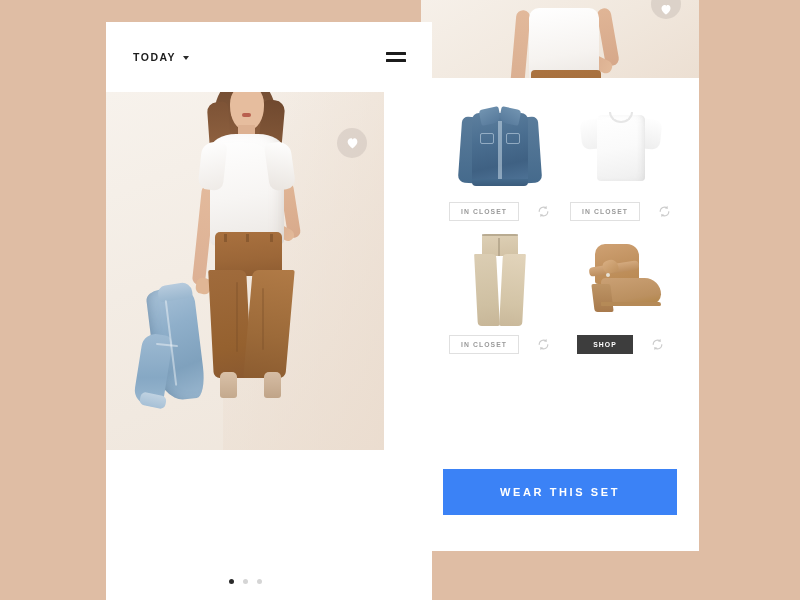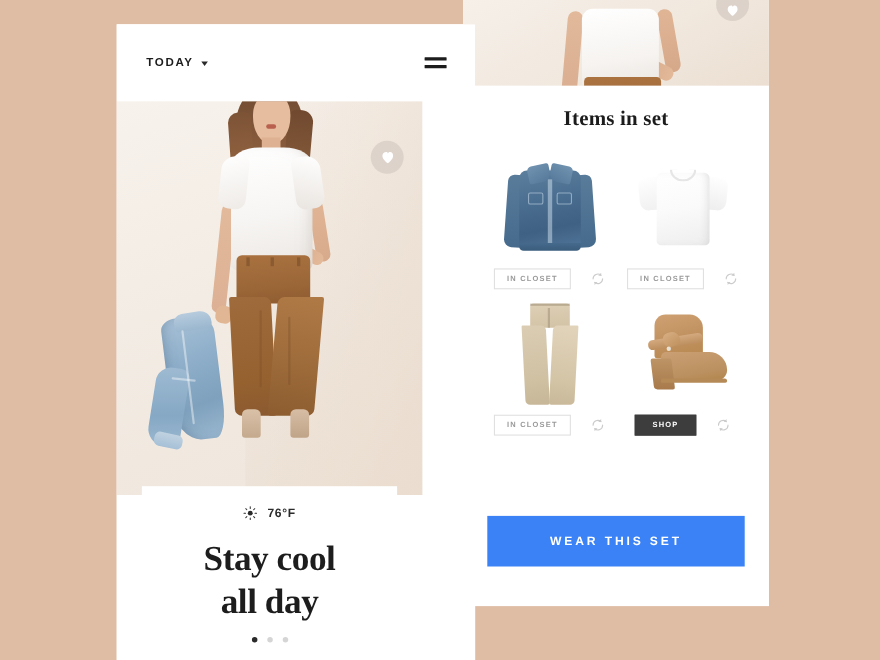--- a/index.html
+++ b/index.html
@@ -688,43 +688,20 @@
 
       <div class="heart-btn">
         <svg width="13" height="12" viewBox="0 0 24 22">
           <path d="M12 21s-9-6.2-9-12.2C3 4.6 6.1 2 9.3 2c1.8 0 3.3.9 2.7 3 .6-2.1 2.1-3 3.9-3C19.1 2 21 4.6 21 8.8 21 14.8 12 21 12 21z" fill="#ffffff"></path>
         </svg>
       </div>
     </div>
 
     <div class="card-fill"></div>
 
-    <div class="weather-card">
-      <div class="weather-row">
-        <svg width="13" height="13" viewBox="0 0 24 24">
-          <circle cx="12" cy="12" r="4.1" fill="#2b2b2b"></circle>
-          <g stroke="#2b2b2b" stroke-width="1.7" stroke-linecap="round">
-            <line x1="12" y1="1.4" x2="12" y2="4"></line>
-            <line x1="12" y1="20" x2="12" y2="22.6"></line>
-            <line x1="1.4" y1="12" x2="4" y2="12"></line>
-            <line x1="20" y1="12" x2="22.6" y2="12"></line>
-            <line x1="4.5" y1="4.5" x2="6.3" y2="6.3"></line>
-            <line x1="17.7" y1="17.7" x2="19.5" y2="19.5"></line>
-            <line x1="19.5" y1="4.5" x2="17.7" y2="6.3"></line>
-            <line x1="6.3" y1="17.7" x2="4.5" y2="19.5"></line>
-          </g>
-        </svg>
-        <span class="weather-temp">76°F</span>
-      </div>
-
-      <div class="headline">
-        <div>Stay cool</div>
-        <div>all day</div>
-      </div>
-    </div>
 
     <div class="dots">
       <span class="dot active"></span>
       <span class="dot"></span>
       <span class="dot"></span>
     </div>
   </div>
 
   <div class="phone phone-right">
 
@@ -738,21 +715,20 @@
       </div>
       <div class="r-heart">
         <svg width="12" height="11" viewBox="0 0 24 22">
           <path d="M12 21s-9-6.2-9-12.2C3 4.6 6.1 2 9.3 2c1.8 0 3.3.9 2.7 3 .6-2.1 2.1-3 3.9-3C19.1 2 21 4.6 21 8.8 21 14.8 12 21 12 21z" fill="#ffffff"></path>
         </svg>
       </div>
     </div>
 
     <div class="r-body">
 
-      <div class="items-title">Items in set</div>
 
       <div class="grid">
 
         <div class="item-cell">
           <div class="thumb">
             <div class="denim-j">
               <div class="dj-sleeve-l"></div>
               <div class="dj-sleeve-r"></div>
               <div class="dj-body"></div>
               <div class="dj-collar-l"></div>

